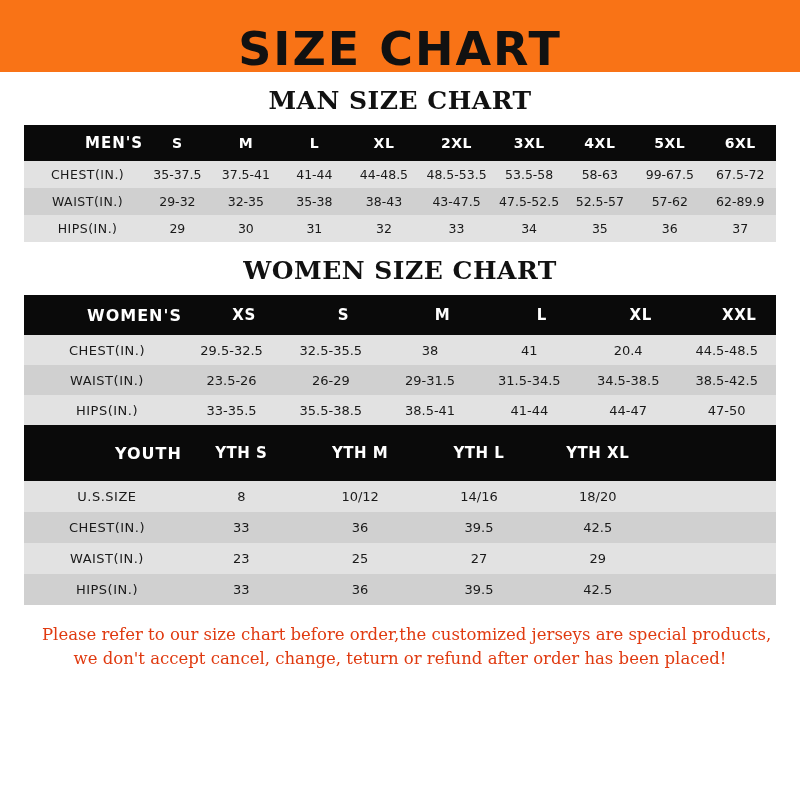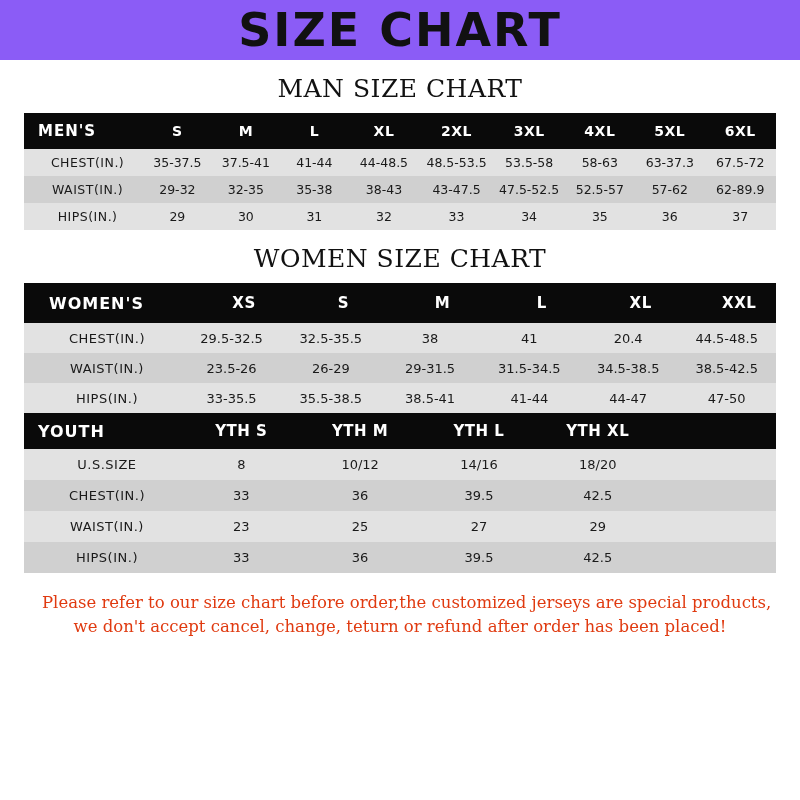--- a/index.html
+++ b/index.html
@@ -16,44 +16,44 @@
   .page {
     position: relative;
     width: 800px;
     height: 800px;
     background: #ffffff;
     box-sizing: border-box;
   }
   
   .banner {
     position: relative;
-    height: 60px;
-    background: #8b5cf6;
+    height: 72px;
+    background: #f97316;
     display: flex;
-    align-items: center;
+    align-items: flex-end;
     justify-content: center;
   }
   .banner-title {
     font-family: "DejaVu Sans", sans-serif;
     font-weight: bold;
     font-size: 46px;
     letter-spacing: 2px;
     color: #111111;
     line-height: 1;
     text-align: center;
   }
   .content {
     padding: 0 24px;
     box-sizing: border-box;
   }
   
   .section-title {
     text-align: center;
     font-family: "DejaVu Serif", serif;
-    font-weight: normal;
+    font-weight: bold;
     font-size: 25px;
     color: #111111;
     letter-spacing: 0.5px;
     margin: 14px 0 10px 0;
   }
   
   table.size-table {
     width: 100%;
     border-collapse: collapse;
     table-layout: fixed;
@@ -71,21 +71,21 @@
   }
   table.size-table thead th {
     background: #0a0a0a;
     color: #ffffff;
     font-weight: bold;
     font-size: 14px;
     height: 36px;
     letter-spacing: 0.5px;
   }
   table.size-table thead th.corner {
-    text-align: left;
+    text-align: right;
     padding-left: 14px;
     font-size: 15px;
     letter-spacing: 1px;
   }
   table.size-table tbody tr.row-a td {
     background: #e2e2e2;
   }
   table.size-table tbody tr.row-b td {
     background: #d0d0d0;
   }
@@ -93,21 +93,21 @@
     font-size: 12.5px;
     letter-spacing: 0.5px;
     color: #1a1a1a;
     padding-left: 8px;
   }
   
   #women-table th, #women-table td { height: 30px; font-size: 13px; }
   #women-table thead th { height: 40px; font-size: 15px; padding-left: 25px; }
   #women-table thead th.corner { font-size: 16px; }
   #youth-table th, #youth-table td { height: 31px; font-size: 13px; }
-  #youth-table thead th { height: 36px; font-size: 15px; }
+  #youth-table thead th { height: 56px; font-size: 15px; }
   #youth-table thead th.corner { font-size: 16px; }
 
   
   .footer-note {
     margin-top: 18px;
     padding: 0 18px;
     text-align: center;
     color: #e03a10;
     font-family: "DejaVu Serif", serif;
     font-size: 16.5px;
@@ -157,21 +157,21 @@
       <tbody>
         <tr class="row-a">
           <td class="rowlabel">CHEST(IN.)</td>
           <td>35-37.5</td>
           <td>37.5-41</td>
           <td>41-44</td>
           <td>44-48.5</td>
           <td>48.5-53.5</td>
           <td>53.5-58</td>
           <td>58-63</td>
-          <td>63-37.3</td>
+          <td>99-67.5</td>
           <td>67.5-72</td>
         </tr>
         <tr class="row-b">
           <td class="rowlabel">WAIST(IN.)</td>
           <td>29-32</td>
           <td>32-35</td>
           <td>35-38</td>
           <td>38-43</td>
           <td>43-47.5</td>
           <td>47.5-52.5</td>

